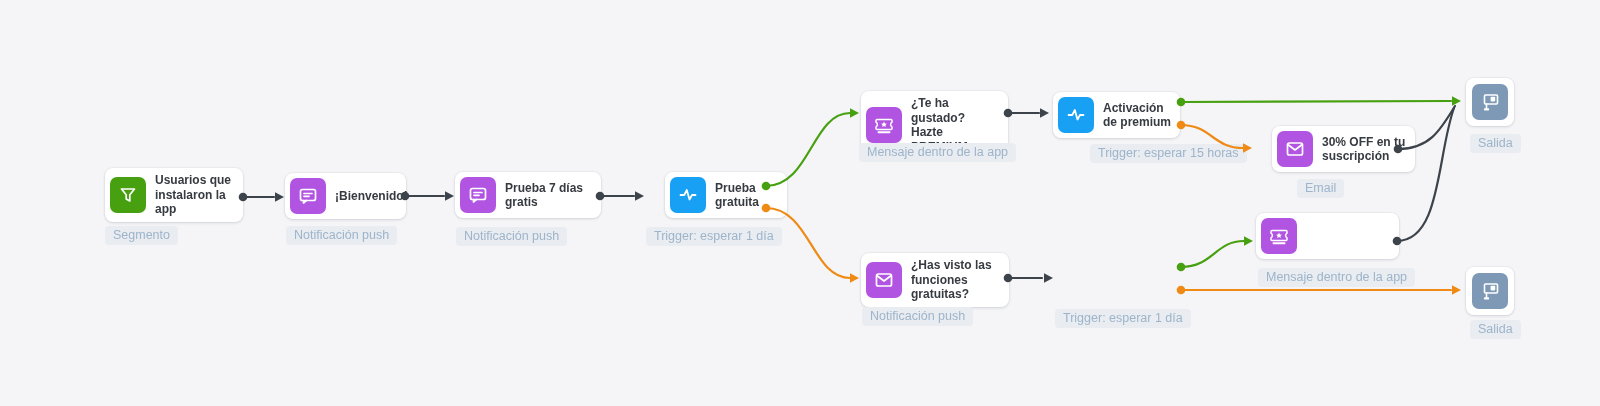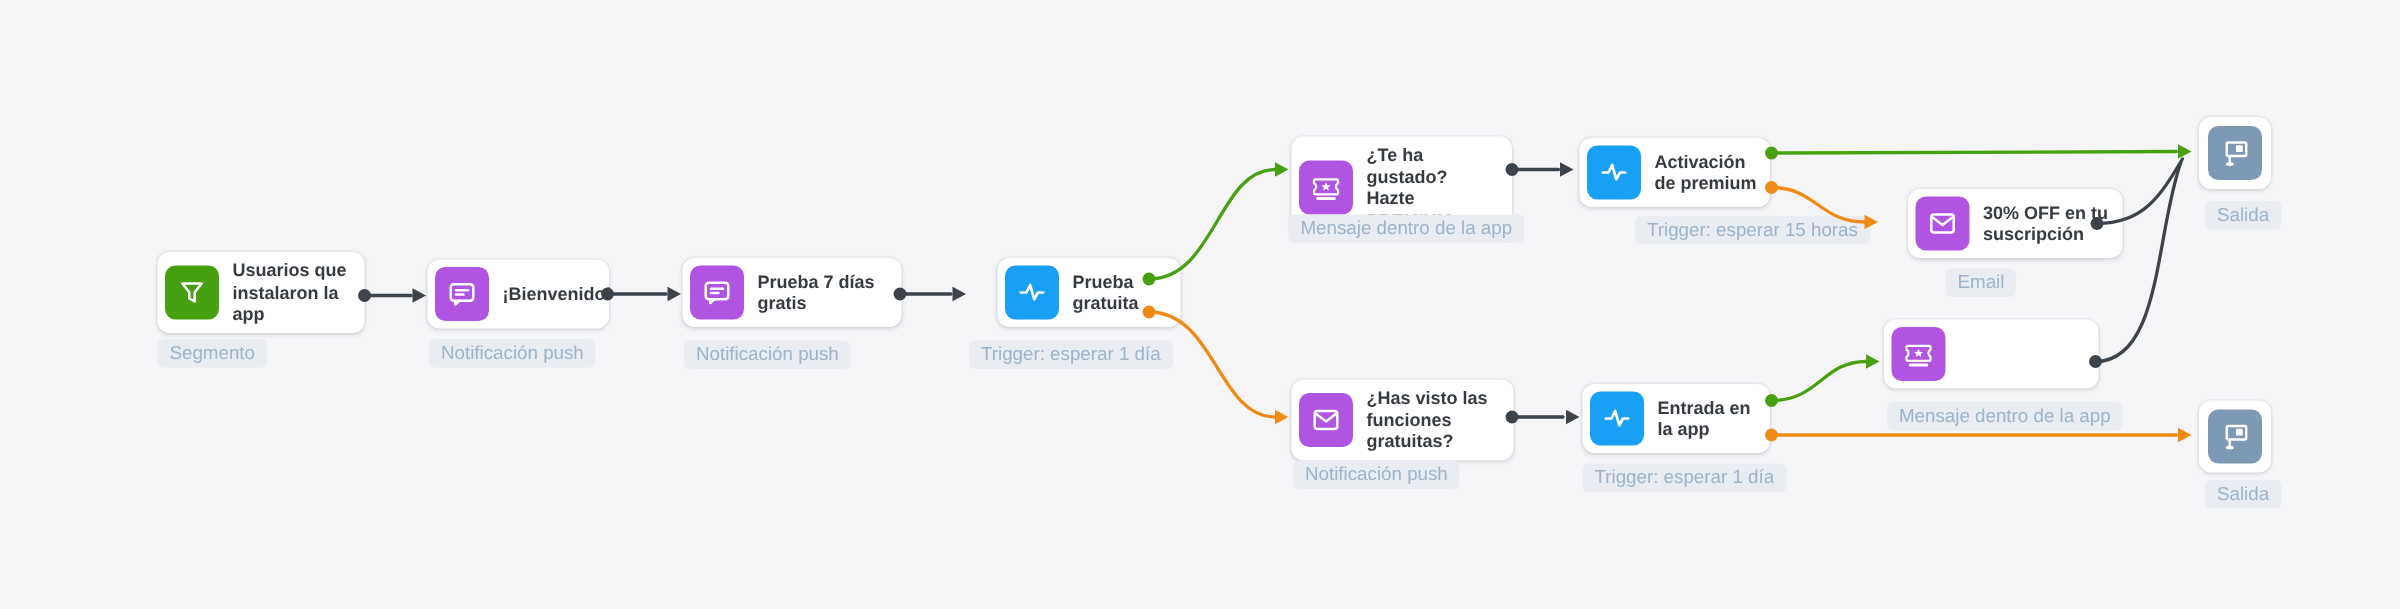--- a/index.html
+++ b/index.html
@@ -174,28 +174,20 @@
     <span class="ic" style="background: rgb(178, 84, 226);">
       <svg width="24" height="24" viewBox="0 0 24 24" fill="none" stroke="#fff" stroke-width="1.7" stroke-linejoin="round" stroke-linecap="round">
           <rect x="4.5" y="6" width="15" height="12" rx="1.8"></rect>
           <path d="M5.5 8 L12 13 L18.5 8"></path>
         </svg>
     </span>
     <span class="title">¿Has visto las funciones gratuitas?</span>
   </div>
   <div class="pill p8">Notificación push</div>
 
-  <div class="node n9">
-    <span class="ic" style="background: rgb(23, 160, 244);">
-      <svg width="24" height="24" viewBox="0 0 24 24" fill="none" stroke="#fff" stroke-width="1.8" stroke-linejoin="round" stroke-linecap="round">
-          <path d="M4.5 12 H8.3 L10.8 7 L13.5 16.5 L16 12 H19.5"></path>
-        </svg>
-    </span>
-    <span class="title">Entrada en la app</span>
-  </div>
   <div class="pill p9">Trigger: esperar 1 día</div>
 
   <div class="node n10">
     <span class="ic" style="background: rgb(178, 84, 226);">
       <svg width="24" height="24" viewBox="0 0 24 24" fill="none" stroke="#fff" stroke-width="1.5" stroke-linejoin="round" stroke-linecap="round">
           <path d="M5 6.5 C4.4 6.5 4 6.9 4 7.5 V9.2 A2.6 2.6 0 0 1 4 13.8 V15.5 C4 16.1 4.4 16.5 5 16.5 H19 C19.6 16.5 20 16.1 20 15.5 V13.8 A2.6 2.6 0 0 1 20 9.2 V7.5 C20 6.9 19.6 6.5 19 6.5 Z"></path>
           <path d="M12 8.6 L12.9 10.5 L15 10.7 L13.4 12 L13.9 14 L12 12.9 L10.1 14 L10.6 12 L9 10.7 L11.1 10.5 Z" fill="#fff" stroke="none"></path>
           <path d="M6.5 19.3 H17.5" stroke-width="2"></path>
         </svg>
     </span>

